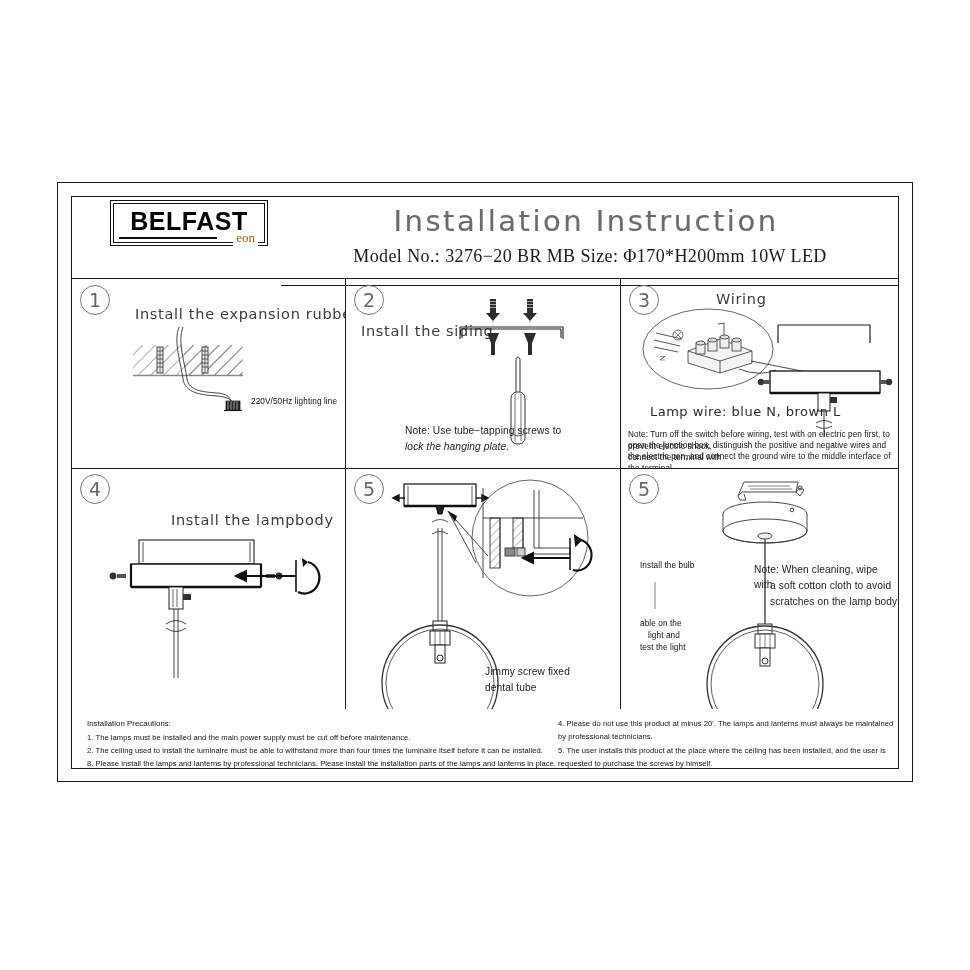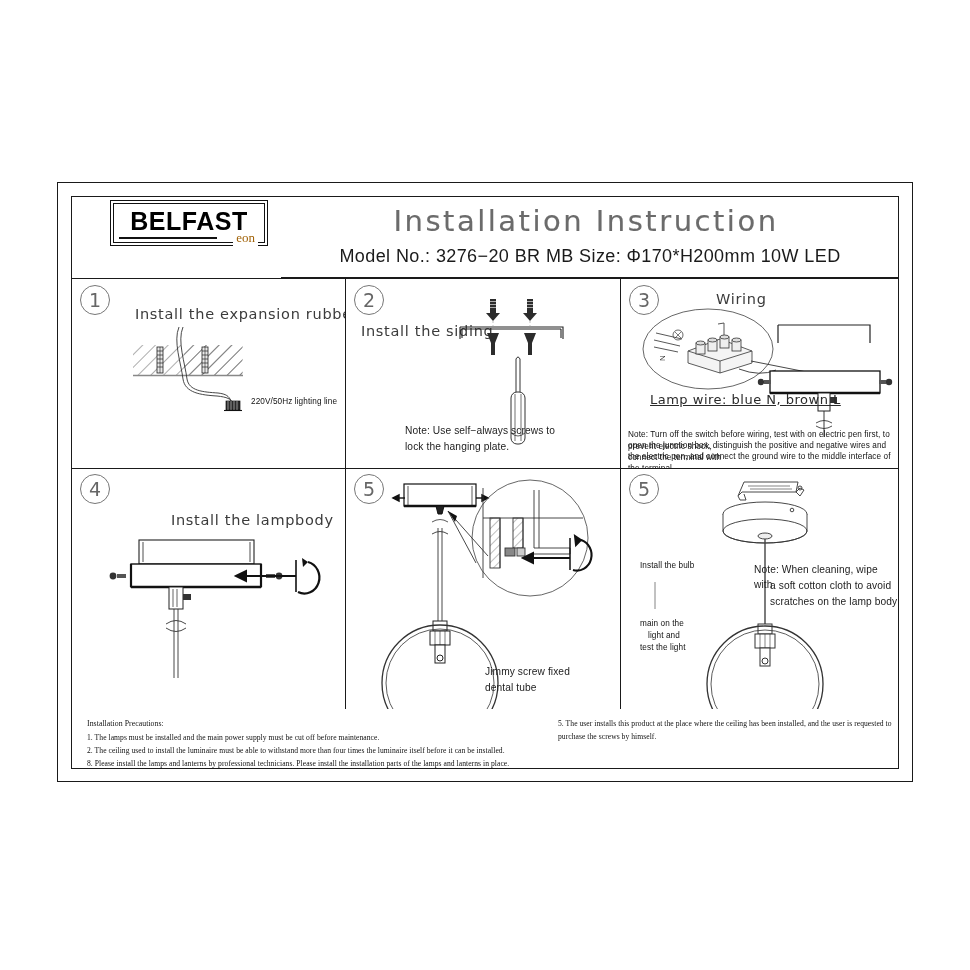--- a/index.html
+++ b/index.html
@@ -52,23 +52,23 @@
   .title{
     position:absolute; left:210px; top:8px; width:610px;
     text-align:center;
     font-family:"DejaVu Sans", sans-serif;
     font-size:29px; letter-spacing:2.5px; color:#6b6b6b;
     -webkit-text-stroke:0.15px #6b6b6b;
   }
   .model-line{
     position:absolute; left:210px; top:50px; width:618px;
     text-align:center;
-    font-family:Liberation Sans, sans-serif;
+    font-family:Liberation Serif, serif;
     font-size:18px; letter-spacing:.4px; color:#1a1a1a;
-    border-bottom:1.1px solid #1a1a1a; padding-bottom:10px;
+    border-bottom:1.1px solid #1a1a1a; padding-bottom:18px;
   }
 
   
   .grid{
     position:absolute; left:71px; top:279px; width:828px; height:430px;
   }
   .panel{ position:absolute; overflow:hidden; }
   .panel.r0{ top:0; height:189px; }
   .panel.r1{ top:189px; height:241px; }
   .panel.c0{ left:0; width:274px; }
@@ -94,21 +94,21 @@
     color:#111; line-height:1.42; letter-spacing:.1px;
   }
   .ptxt.mid{ font-size:10.2px; line-height:1.5; color:#222; }
   .ptxt.big{ font-size:13px; color:#2a2a2a; letter-spacing:.5px;
              font-family:"DejaVu Sans", sans-serif; }
 
   
   .precautions{
     position:absolute; left:71px; top:709px; width:828px; height:60px;
   }
-  .prec-col{ position:absolute; top:8px; font-family:Liberation Serif, serif;
+  .prec-col{ position:absolute; top:8px; font-family:Liberation Sans, sans-serif;
              font-size:7.6px; color:#111; line-height:1.75; letter-spacing:.05px;}
   .prec-left{ left:16px; width:480px; }
   .prec-right{ left:487px; width:340px; }
   .prec-head{ font-size:7.8px; }
 
   svg{ display:block; overflow:visible; }
 </style>
 </head>
 <body>
 
@@ -225,22 +225,22 @@
 
         <g fill="none" stroke="#333" stroke-width="1">
           <path d="M171 62 L171 95 M175 62 L175 95"></path>
           <path d="M171 62 Q173 58 175 62"></path>
           <rect x="166" y="95" width="14" height="52" rx="6" fill="#fff" stroke="#333"></rect>
           <path d="M170 97 L170 144 M176 97 L176 144" stroke-width="0.7"></path>
           <path d="M166 136 Q173 142 180 136" stroke-width="0.8"></path>
         </g>
       </svg>
 
-      <div class="ptxt mid" style="left:60px; top:144px;">Note: Use self−always screws to</div>
-      <div class="ptxt mid" style="left:60px; top:160px;">lock the hanging plate.</div>
+      <div class="ptxt mid" style="left:60px; top:144px;">Note: Use tube−tapping screws to</div>
+      <div class="ptxt mid" style="left:60px; top:160px;font-style:italic;">lock the hanging plate.</div>
     </div>
 
     <div class="panel r0 c2">
       <div class="step-num">3</div>
       <div class="ptitle" style="left:96px; top:12px;">Wiring</div>
 
       <svg width="279" height="130" style="position:absolute; left:0; top:28px;">
 
         <g fill="none" stroke="#555" stroke-width="0.9">
           <ellipse cx="88" cy="42" rx="65" ry="40"></ellipse>
@@ -296,21 +296,21 @@
 
         <g stroke="#222" fill="#fff">
           <rect x="198" y="86" width="12" height="18" stroke-width="1"></rect>
           <rect x="210" y="90" width="7" height="6" fill="#333" stroke="none"></rect>
           <path d="M204 104 L204 130" stroke-width="0.9" fill="none"></path>
           <path d="M196 116 q8 -5 16 0" stroke-width="0.8" fill="none"></path>
           <path d="M196 119 q8 5 16 0" stroke-width="0.8" fill="none"></path>
         </g>
       </svg>
 
-      <div class="ptxt big" style="left:30px; top:112px;text-decoration:underline;">Lamp wire:  blue N, brown L</div>
+      <div class="ptxt big" style="left:30px; top:124px;">Lamp wire:  blue N, brown L</div>
       <div class="ptxt" style="left:8px; top:150px; width:266px;">Note: Turn off the switch before wiring, test with on electric pen first, to prevent electric shock,</div>
       <div class="ptxt" style="left:8px; top:161px; width:266px;">open the junction box, distinguish the positive and negative wires and connect the terminal with</div>
       <div class="ptxt" style="left:8px; top:172px; width:266px;">the electric pen, and connect the ground wire to the middle interface of the terminal.</div>
     </div>
 
     <div class="panel r1 c0">
       <div class="step-num">4</div>
       <div class="ptitle" style="left:100px; top:44px;">Install the lampbody</div>
 
       <svg width="274" height="170" style="position:absolute; left:0; top:70px;">
@@ -480,36 +480,37 @@
 
         <g fill="none" stroke="#333">
           <circle cx="145" cy="210" r="58" stroke-width="1.3"></circle>
           <circle cx="145" cy="210" r="54" stroke-width="0.8"></circle>
         </g>
 
         <path d="M35 108 L35 135" fill="none" stroke="#666" stroke-width="0.8"></path>
       </svg>
 
       <div class="ptxt" style="left:20px; top:92px;">Install the bulb</div>
-      <div class="ptxt" style="left:20px; top:150px;">main on the</div>
+      <div class="ptxt" style="left:20px; top:150px;">able on the</div>
       <div class="ptxt" style="left:20px; top:162px;padding-left:8px;">light and</div>
       <div class="ptxt" style="left:20px; top:174px;">test the light</div>
 
       <div class="ptxt mid" style="left:134px; top:94px;">Note:  When cleaning, wipe with</div>
       <div class="ptxt mid" style="left:150px; top:110px;">a soft cotton cloth to avoid</div>
       <div class="ptxt mid" style="left:150px; top:126px;">scratches on the lamp body</div>
     </div>
 
   </div>
 
   <div class="precautions">
     <div class="prec-col prec-left">
       <div class="prec-head">Installation Precautions:</div>
       <div>1. The lamps must be installed and the main power supply must be cut off before maintenance.</div>
       <div>2. The ceiling used to install the luminaire must be able to withstand more than four times the luminaire itself before it can be installed.</div>
       <div>8. Please install the lamps and lanterns by professional technicians. Please install the installation parts of the lamps and lanterns in place.</div>
     </div>
     <div class="prec-col prec-right">
+      <div>4. Please do not use this product at minus 20'. The lamps and lanterns must always be maintained by professional technicians.</div>
       <div>5. The user installs this product at the place where the ceiling has been installed, and the user is requested to purchase the screws by himself.</div>
     </div>
   </div>
 
 </div>
 
 </body></html>

